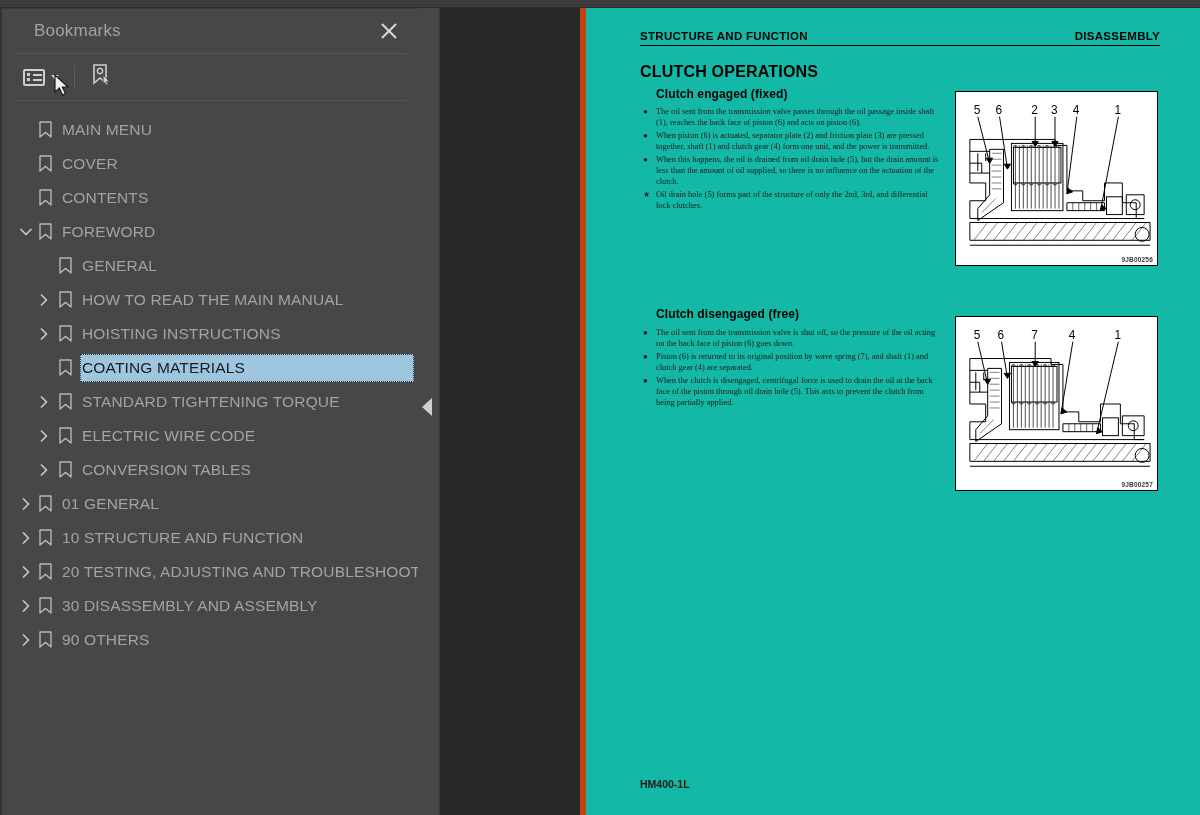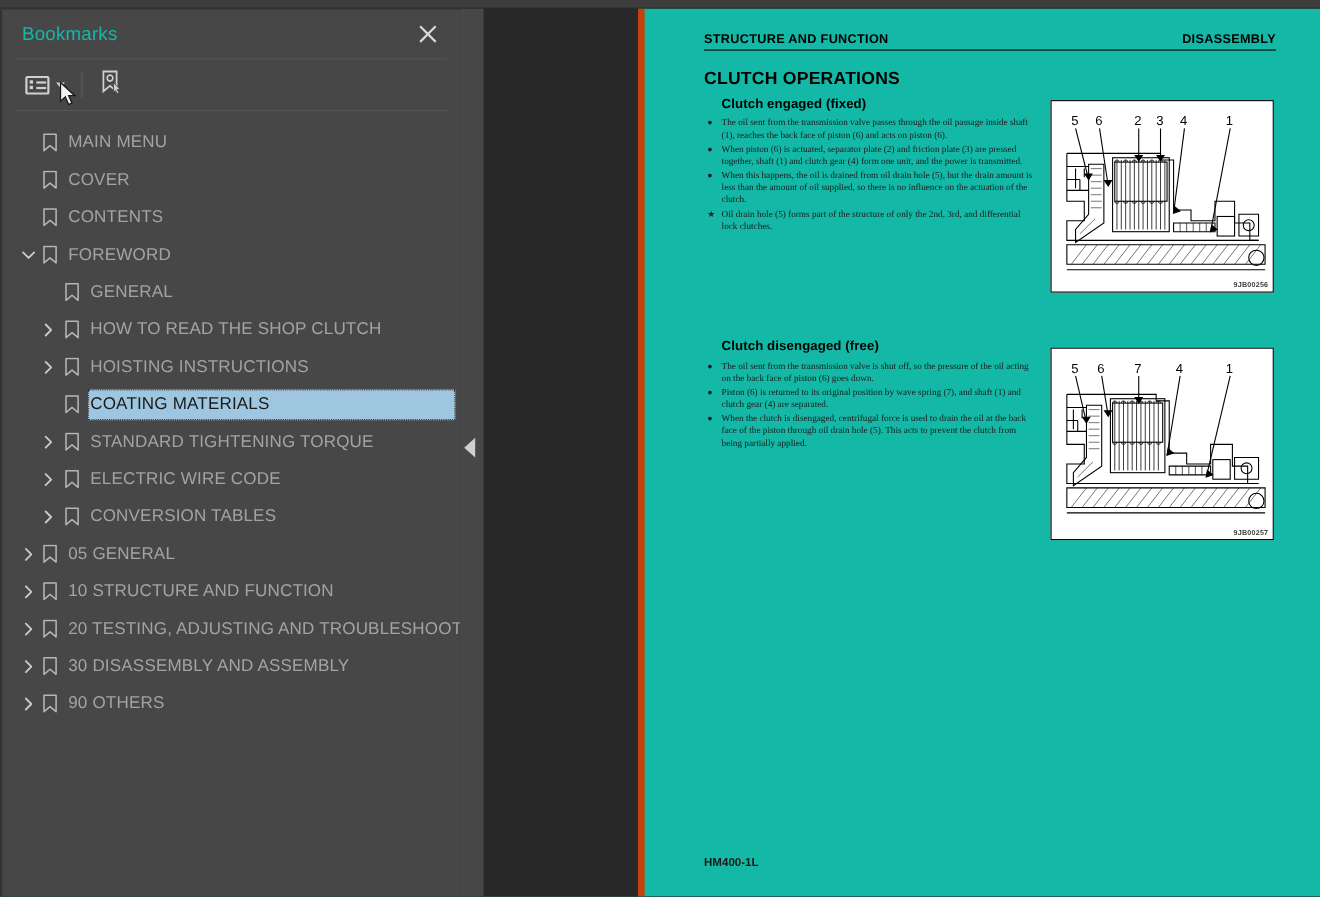--- a/index.html
+++ b/index.html
@@ -21,21 +21,21 @@
   .sidebar {
     position: absolute; left: 0; top: 8px; width: 418px; height: 807px;
     background: #474747;
     border-left: 2px solid #333; border-top: 1px solid #3a3a3a;
   }
   .sb-header {
     position: relative; height: 44px;
     display: flex; align-items: center;
   }
   .sb-title {
-    margin-left: 18px; color: #14b8a6;
+    margin-left: 32px; color: #a3a3a3;
     font-size: 17px; letter-spacing: .2px;
   }
   .sb-close {
     position: absolute; right: 18px; top: 11px;
     width: 22px; height: 22px; cursor: pointer;
   }
   .sb-close::before, .sb-close::after {
     content: ""; position: absolute; left: 1px; top: 10px;
     width: 20px; height: 2px; background: #d8d8d8;
   }
@@ -267,21 +267,21 @@
           <span class="twisty">
             <svg width="16" height="16" viewBox="0 0 16 16">
               <path d="M5.5 3 L10.5 8 L5.5 13" fill="none" stroke="#c9c9c9" stroke-width="1.7" stroke-linecap="round" stroke-linejoin="round"></path>
             </svg>
           </span>
           <span class="bm-ic">
             <svg width="15" height="18" viewBox="0 0 15 18">
               <path d="M2 1 h11 v15 l-5.5 -4.6 l-5.5 4.6 z" fill="none" stroke="#b6b6b6" stroke-width="1.4" stroke-linejoin="round"></path>
             </svg>
           </span>
-          <span class="row-label">HOW TO READ THE SHOP CLUTCH</span>
+          <span class="row-label">HOW TO READ THE MAIN MANUAL</span>
         </div>
         <div class="row d1">
           <span class="twisty">
             <svg width="16" height="16" viewBox="0 0 16 16">
               <path d="M5.5 3 L10.5 8 L5.5 13" fill="none" stroke="#c9c9c9" stroke-width="1.7" stroke-linecap="round" stroke-linejoin="round"></path>
             </svg>
           </span>
           <span class="bm-ic">
             <svg width="15" height="18" viewBox="0 0 15 18">
               <path d="M2 1 h11 v15 l-5.5 -4.6 l-5.5 4.6 z" fill="none" stroke="#b6b6b6" stroke-width="1.4" stroke-linejoin="round"></path>
@@ -341,21 +341,21 @@
           <span class="twisty">
             <svg width="16" height="16" viewBox="0 0 16 16">
               <path d="M5.5 3 L10.5 8 L5.5 13" fill="none" stroke="#c9c9c9" stroke-width="1.7" stroke-linecap="round" stroke-linejoin="round"></path>
             </svg>
           </span>
           <span class="bm-ic">
             <svg width="15" height="18" viewBox="0 0 15 18">
               <path d="M2 1 h11 v15 l-5.5 -4.6 l-5.5 4.6 z" fill="none" stroke="#b6b6b6" stroke-width="1.4" stroke-linejoin="round"></path>
             </svg>
           </span>
-          <span class="row-label">05 GENERAL</span>
+          <span class="row-label">01 GENERAL</span>
         </div>
         <div class="row d0">
           <span class="twisty">
             <svg width="16" height="16" viewBox="0 0 16 16">
               <path d="M5.5 3 L10.5 8 L5.5 13" fill="none" stroke="#c9c9c9" stroke-width="1.7" stroke-linecap="round" stroke-linejoin="round"></path>
             </svg>
           </span>
           <span class="bm-ic">
             <svg width="15" height="18" viewBox="0 0 15 18">
               <path d="M2 1 h11 v15 l-5.5 -4.6 l-5.5 4.6 z" fill="none" stroke="#b6b6b6" stroke-width="1.4" stroke-linejoin="round"></path>

